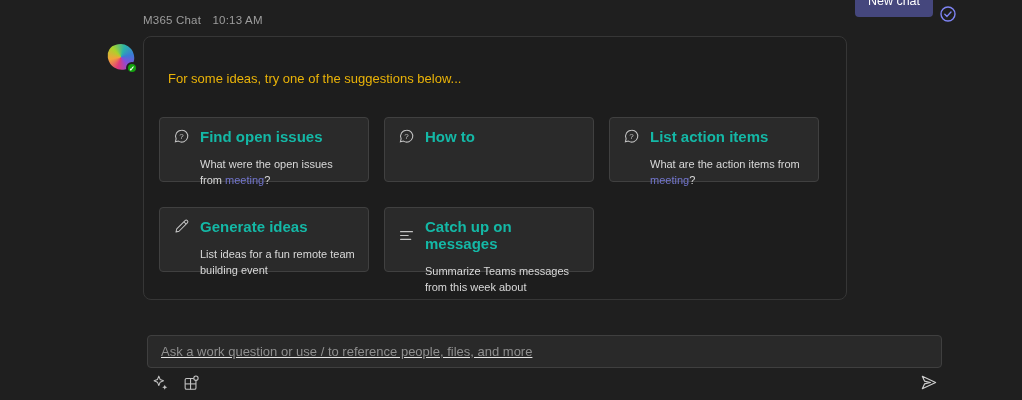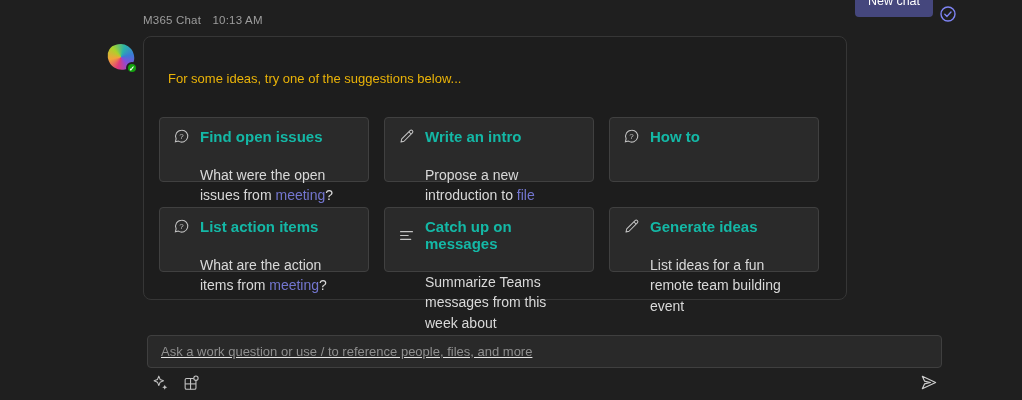--- a/index.html
+++ b/index.html
@@ -57,22 +57,22 @@
   }
   .card {
     width:210px; height:65px; background:#2a2a2a;
     border:1px solid #404040; border-radius:4px;
     padding:10px 12px 8px 13px; cursor:pointer;
   }
   .card-head { display:flex; align-items:center; gap:10px; }
   .card-head svg { flex:0 0 auto; display:none; }
   .card-title { font-size:15px; font-weight:bold; color:#14b8a6; }
   .card-body {
-    margin-left:27px; margin-top:20px;
-    font-size:14px; line-height:1.45; color:#d9d9d9;
+    margin-left:27px; margin-top:12px;
+    font-size:11px; line-height:1.45; color:#d9d9d9;
   }
   .card-body a { color:#7376cf; text-decoration:none; cursor:pointer; }
 
   
   .composer-input {
     position:absolute; left:147px; top:335px; width:795px; height:33px;
     background:#292929; border:1px solid #3f3f3f; border-radius:4px;
     padding:0 13px; font-size:13px; font-family:"Liberation Sans",sans-serif;
     color:#e6e6e6; outline:none;text-decoration:underline;
   }
@@ -114,80 +114,68 @@
       <svg width="17" height="17" viewBox="0 0 20 20" fill="none" stroke="#c4c4c4" stroke-width="1.2" style="display: block;">
         <path d="M10 2.6a7 7 0 0 0-6.3 10l-.9 3.6 3.7-.8A7 7 0 1 0 10 2.6z"></path>
         <text x="10" y="13" font-size="9.5" fill="#c4c4c4" stroke="none" text-anchor="middle" font-family="Liberation Sans, sans-serif">?</text>
       </svg>
 
       <span class="card-title">Find open issues</span>
     </div>
     <div class="card-body"><span>What were the open issues from </span><a>meeting</a><span>?</span></div>
   </div>
 
+
+  <div class="card">
+    <div class="card-head">
+      <svg width="17" height="17" viewBox="0 0 20 20" fill="none" stroke="#c4c4c4" stroke-width="1.2" style="display: block;">
+        <path d="M10 2.6a7 7 0 0 0-6.3 10l-.9 3.6 3.7-.8A7 7 0 1 0 10 2.6z"></path>
+        <text x="10" y="13" font-size="9.5" fill="#c4c4c4" stroke="none" text-anchor="middle" font-family="Liberation Sans, sans-serif">?</text>
+      </svg>
+
+      <span class="card-title">How to</span>
+    </div>
+  </div>
+
+  <div class="card">
+    <div class="card-head">
+      <svg width="17" height="17" viewBox="0 0 20 20" fill="none" stroke="#c4c4c4" stroke-width="1.2" style="display: block;">
+        <path d="M10 2.6a7 7 0 0 0-6.3 10l-.9 3.6 3.7-.8A7 7 0 1 0 10 2.6z"></path>
+        <text x="10" y="13" font-size="9.5" fill="#c4c4c4" stroke="none" text-anchor="middle" font-family="Liberation Sans, sans-serif">?</text>
+      </svg>
+
+      <span class="card-title">List action items</span>
+    </div>
+    <div class="card-body"><span>What are the action items from </span><a>meeting</a><span>?</span></div>
+  </div>
+
   <div class="card">
     <div class="card-head">
 
       <svg width="17" height="17" viewBox="0 0 20 20" fill="none" stroke="#c4c4c4" stroke-width="1.2" style="display: block;">
         <path d="M3.5 16.5l.9-3.6L14.2 3a1.9 1.9 0 0 1 2.7 2.7L7.1 15.6l-3.6.9z" stroke-linejoin="round"></path>
         <path d="M12.8 4.4l2.7 2.7"></path>
       </svg>
 
-      <span class="card-title">Write an intro</span>
-    </div>
-    <div class="card-body"><span>Propose a new introduction to </span><a>file</a><span></span></div>
-  </div>
-
-  <div class="card">
-    <div class="card-head">
-      <svg width="17" height="17" viewBox="0 0 20 20" fill="none" stroke="#c4c4c4" stroke-width="1.2" style="display: block;">
-        <path d="M10 2.6a7 7 0 0 0-6.3 10l-.9 3.6 3.7-.8A7 7 0 1 0 10 2.6z"></path>
-        <text x="10" y="13" font-size="9.5" fill="#c4c4c4" stroke="none" text-anchor="middle" font-family="Liberation Sans, sans-serif">?</text>
-      </svg>
-
-      <span class="card-title">How to</span>
-    </div>
-  </div>
-
-  <div class="card">
-    <div class="card-head">
-      <svg width="17" height="17" viewBox="0 0 20 20" fill="none" stroke="#c4c4c4" stroke-width="1.2" style="display: block;">
-        <path d="M10 2.6a7 7 0 0 0-6.3 10l-.9 3.6 3.7-.8A7 7 0 1 0 10 2.6z"></path>
-        <text x="10" y="13" font-size="9.5" fill="#c4c4c4" stroke="none" text-anchor="middle" font-family="Liberation Sans, sans-serif">?</text>
-      </svg>
-
-      <span class="card-title">List action items</span>
-    </div>
-    <div class="card-body"><span>What are the action items from </span><a>meeting</a><span>?</span></div>
+      <span class="card-title">Generate ideas</span>
+    </div>
+    <div class="card-body"><span>List ideas for a fun remote team building event</span><span></span></div>
   </div>
 
   <div class="card">
     <div class="card-head">
 
       <svg width="17" height="17" viewBox="0 0 20 20" fill="none" stroke="#c4c4c4" stroke-width="1.3" stroke-linecap="round" style="display: block;">
         <line x1="3" y1="5.5" x2="17" y2="5.5"></line>
         <line x1="3" y1="10" x2="12" y2="10"></line>
         <line x1="3" y1="14.5" x2="15" y2="14.5"></line>
       </svg>
       <span class="card-title">Catch up on messages</span>
     </div>
     <div class="card-body"><span>Summarize Teams messages from this week about</span><span></span></div>
-  </div>
-
-  <div class="card">
-    <div class="card-head">
-
-      <svg width="17" height="17" viewBox="0 0 20 20" fill="none" stroke="#c4c4c4" stroke-width="1.2" style="display: block;">
-        <path d="M3.5 16.5l.9-3.6L14.2 3a1.9 1.9 0 0 1 2.7 2.7L7.1 15.6l-3.6.9z" stroke-linejoin="round"></path>
-        <path d="M12.8 4.4l2.7 2.7"></path>
-      </svg>
-
-      <span class="card-title">Generate ideas</span>
-    </div>
-    <div class="card-body"><span>List ideas for a fun remote team building event</span><span></span></div>
   </div>
 </div>
 </div>
 
 <input class="composer-input" type="text" placeholder="Ask a work question or use / to reference people, files, and more" style="">
 
 <div class="composer-icons">
   <span class="cicon">
     <svg width="17" height="17" viewBox="0 0 20 20" fill="none" stroke="#c4c4c4" stroke-width="1.2" stroke-linejoin="round">
       <path d="M8 2.5l1.6 3.9 3.9 1.6-3.9 1.6L8 13.5 6.4 9.6 2.5 8l3.9-1.6z"></path>

